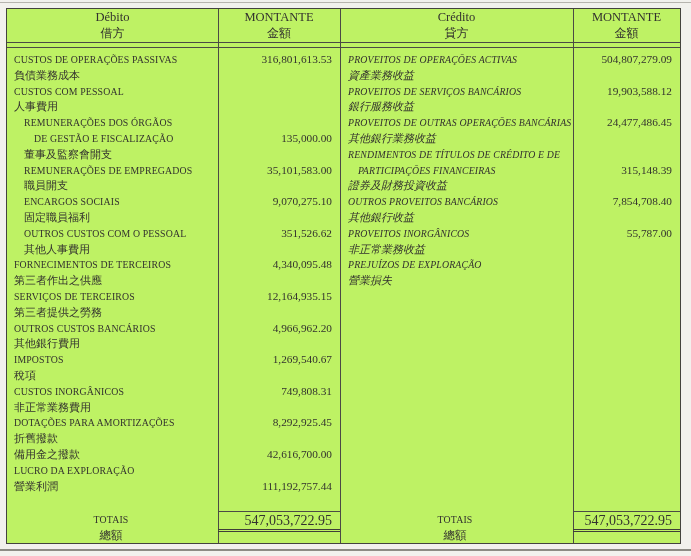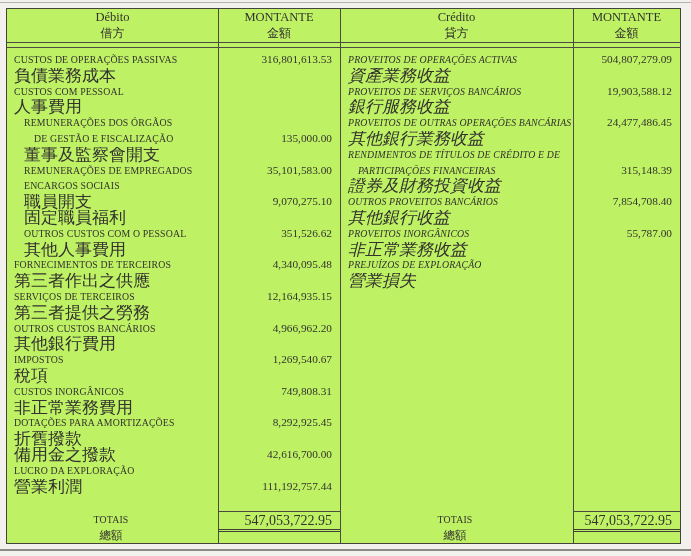--- a/index.html
+++ b/index.html
@@ -39,21 +39,21 @@
 
   
   .body{position:absolute;left:0;right:0;top:40px;height:461px;overflow:hidden;}
   .col{position:absolute;top:3px;bottom:0;overflow:hidden;}
   .col-debit-labels{left:0;width:211px;}
   .col-debit-amounts{left:211px;width:122px;}
   .col-credit-labels{left:334px;width:232px;font-style:italic;}
   .col-credit-amounts{left:566px;width:107px;}
   .bline{height:15.8px;line-height:15.8px;white-space:nowrap;overflow:hidden;}
   .bline.pt{font-size:9.8px;letter-spacing:0.15px;}
-  .bline.cn{font-size:17px;}
+  .bline.cn{font-size:11px;}
   .i0{padding-left:7px;} .i1{padding-left:17px;} .i2{padding-left:27px;}
   .aline{height:15.8px;line-height:15.8px;text-align:right;padding-right:8px;font-size:11.3px;white-space:nowrap;}
 
   
   .footer{position:absolute;left:0;right:0;bottom:0;height:32px;display:flex;}
   .f-labels{text-align:center;padding-right:3px;overflow:hidden;}
   .fl1{width:208px;} .fl3{width:230px;}
   .f-amount{border-top:1px solid #4b4a45;overflow:hidden;}
   .fa2{width:122px;} .fa4{flex:1;}
   .f-totais{font-size:9.8px;line-height:17px;letter-spacing:0.2px;}
@@ -95,22 +95,22 @@
   <div class="body">
     <div class="col col-debit-labels">
         <div class="bline pt i0">CUSTOS DE OPERAÇÕES PASSIVAS</div>
         <div class="bline cn i0">負債業務成本</div>
         <div class="bline pt i0">CUSTOS COM PESSOAL</div>
         <div class="bline cn i0">人事費用</div>
         <div class="bline pt i1">REMUNERAÇÕES DOS ÓRGÃOS</div>
         <div class="bline pt i2">DE GESTÃO E FISCALIZAÇÃO</div>
         <div class="bline cn i1">董事及監察會開支</div>
         <div class="bline pt i1">REMUNERAÇÕES DE EMPREGADOS</div>
+        <div class="bline cn i1">職員開支</div>
         <div class="bline pt i1">ENCARGOS SOCIAIS</div>
-        <div class="bline cn i1">職員開支</div>
         <div class="bline cn i1">固定職員福利</div>
         <div class="bline pt i1">OUTROS CUSTOS COM O PESSOAL</div>
         <div class="bline cn i1">其他人事費用</div>
         <div class="bline pt i0">FORNECIMENTOS DE TERCEIROS</div>
         <div class="bline cn i0">第三者作出之供應</div>
         <div class="bline pt i0">SERVIÇOS DE TERCEIROS</div>
         <div class="bline cn i0">第三者提供之勞務</div>
         <div class="bline pt i0">OUTROS CUSTOS BANCÁRIOS</div>
         <div class="bline cn i0">其他銀行費用</div>
         <div class="bline pt i0">IMPOSTOS</div>

